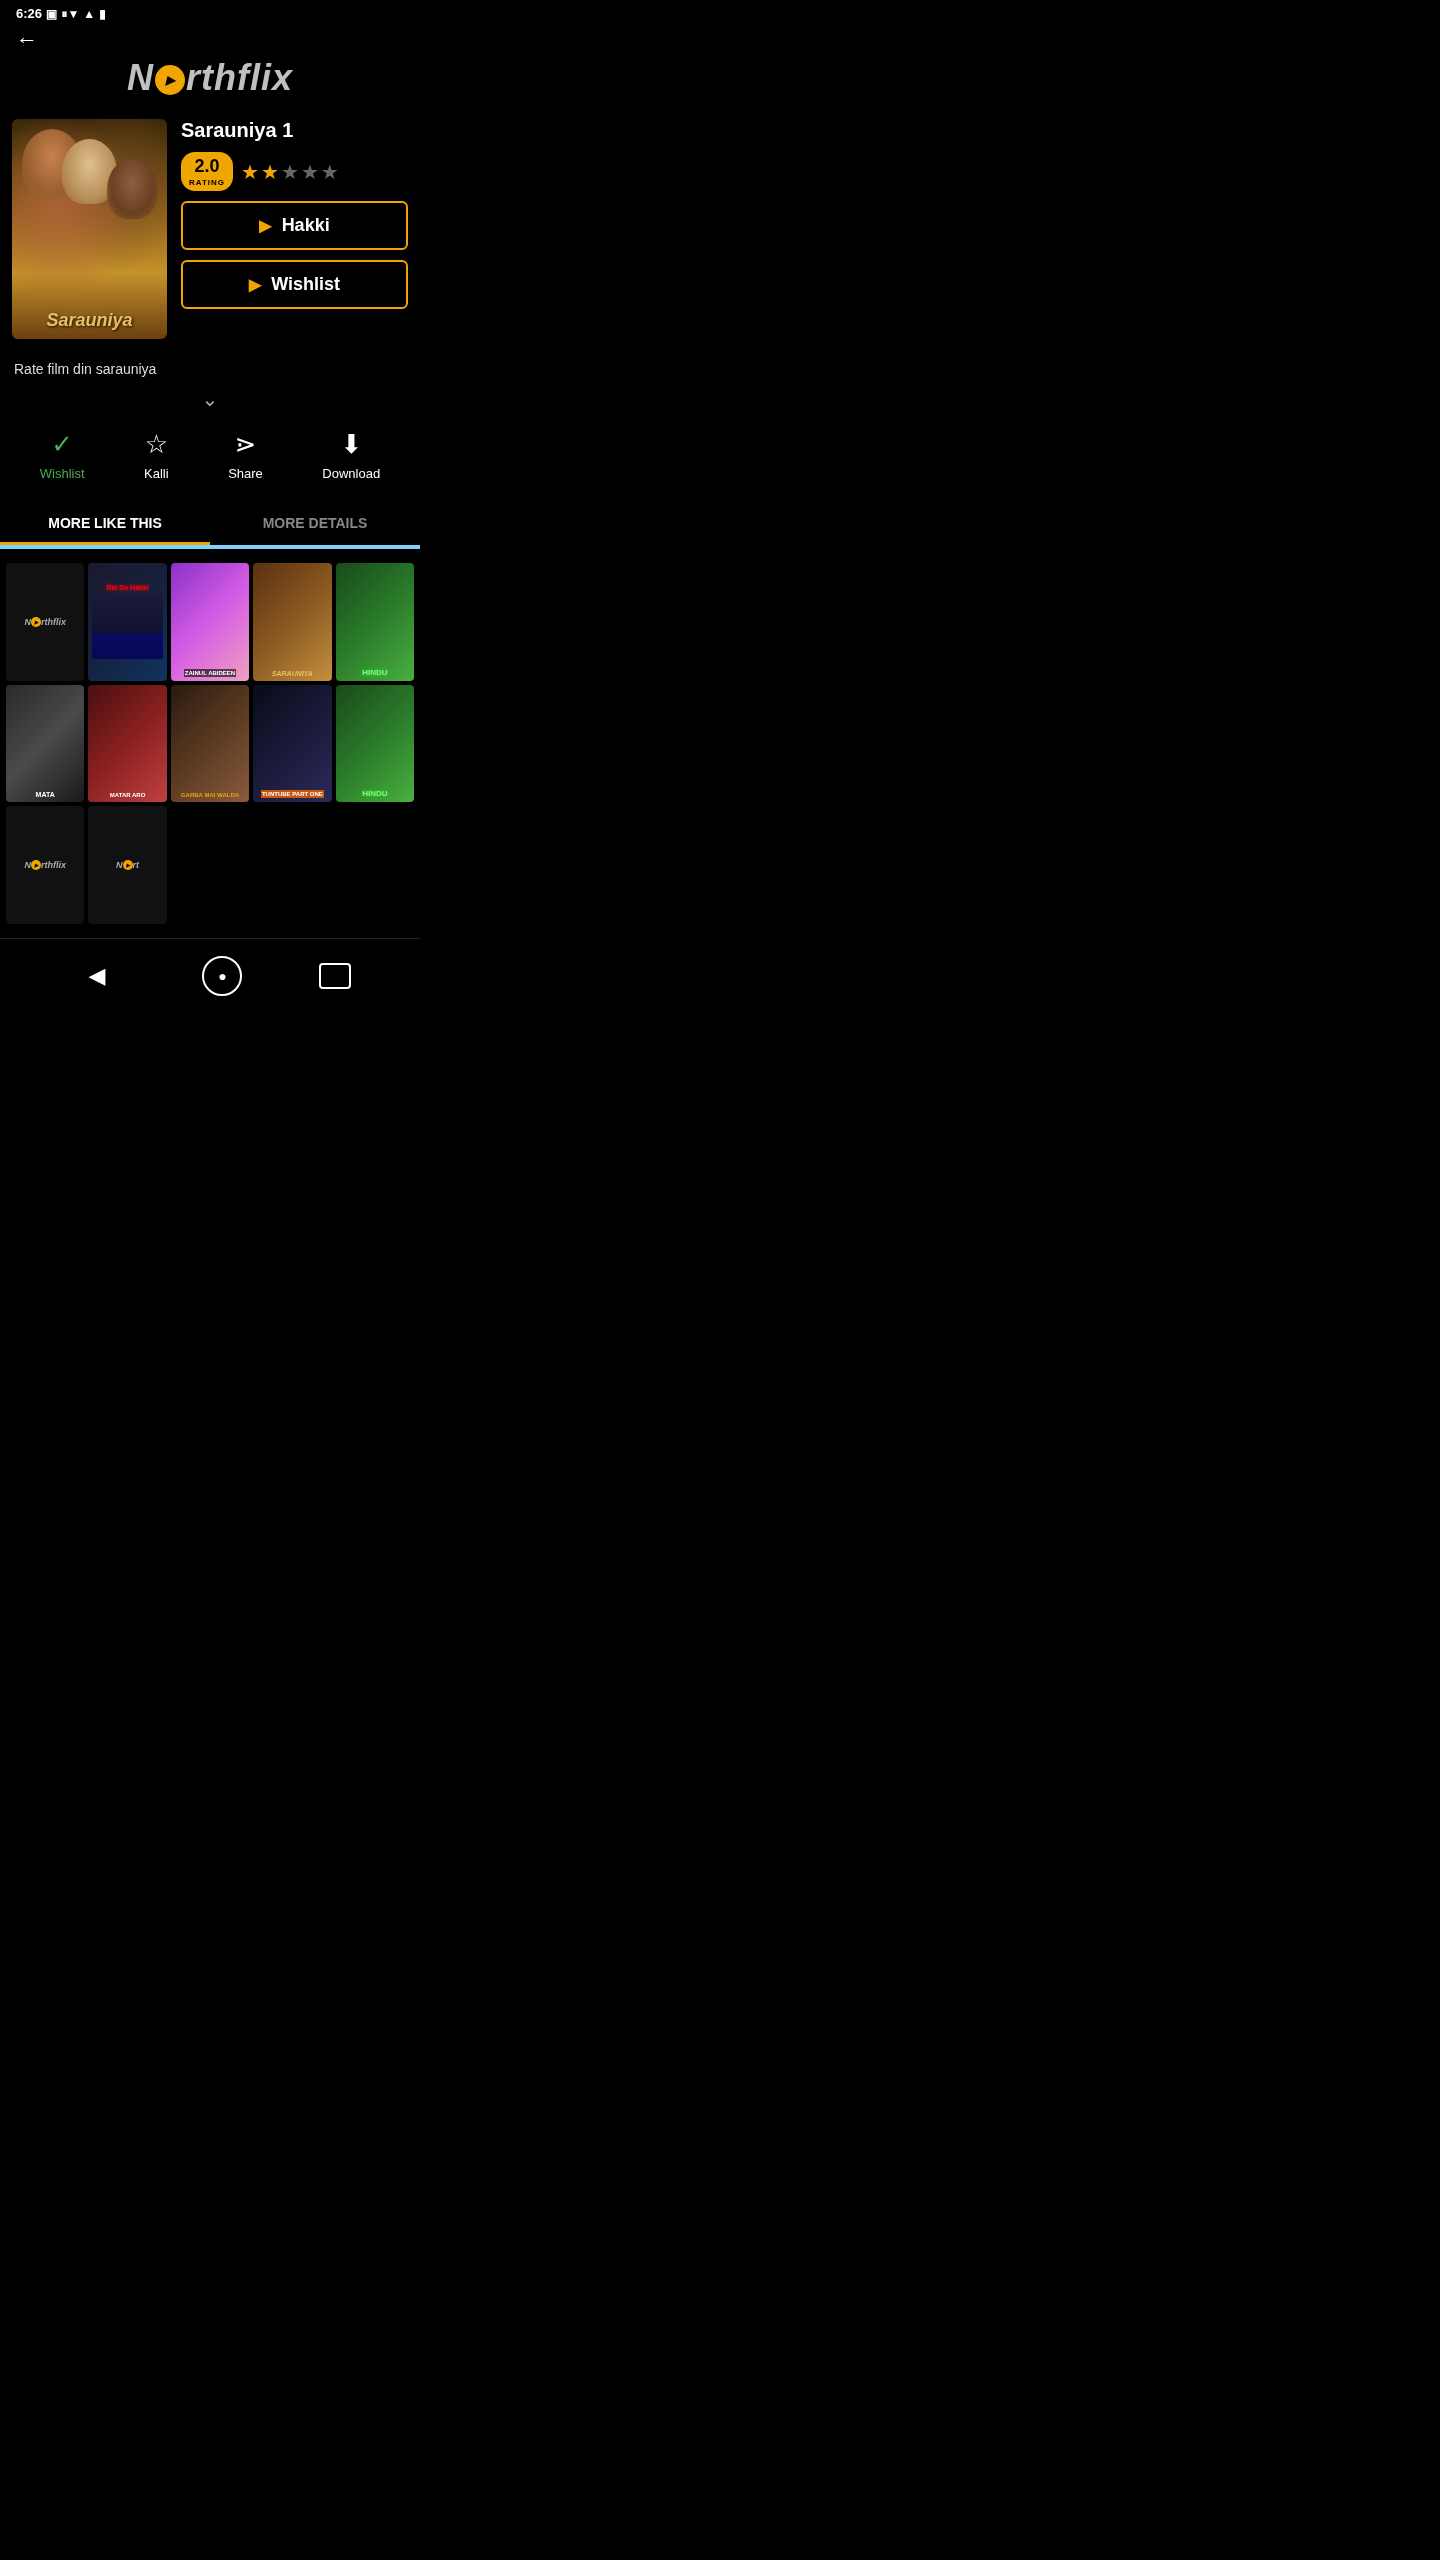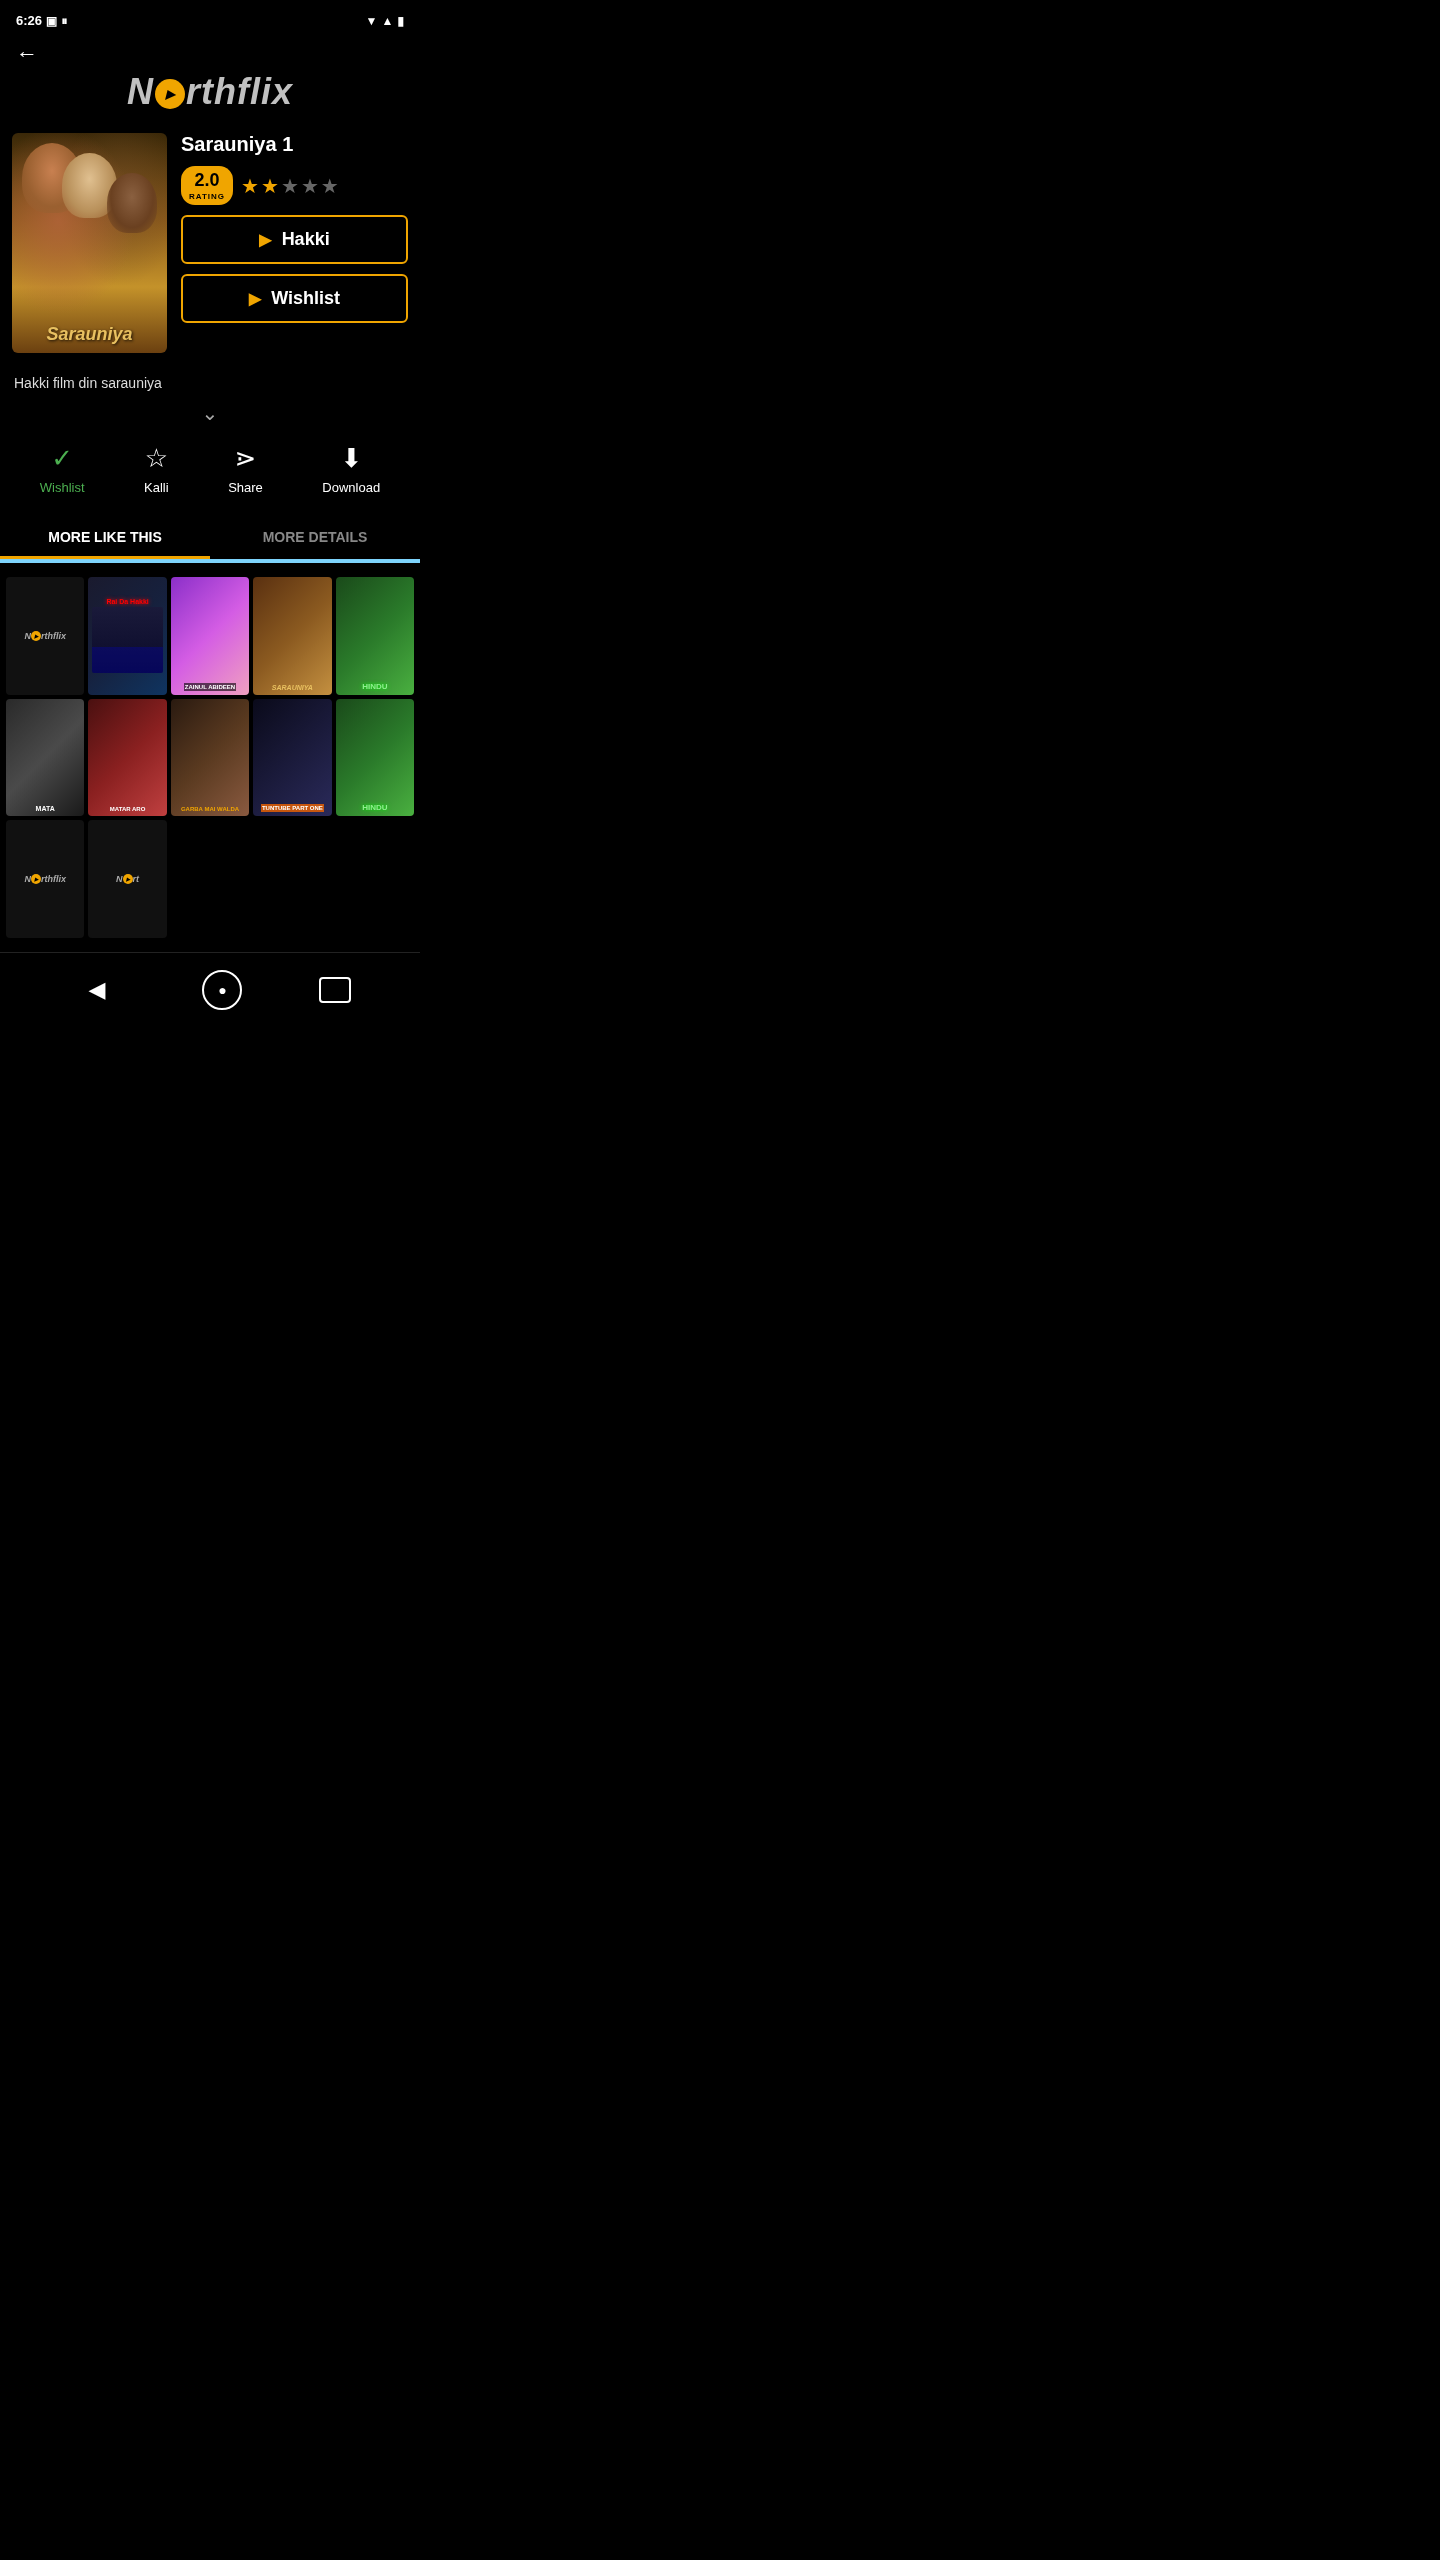--- a/index.html
+++ b/index.html
@@ -10,23 +10,22 @@
       color: #fff;
       font-family: Arial, sans-serif;
       width: 420px;
       min-height: 100vh;
       overflow-x: hidden;
     }
 
     
     .status-bar {
       display: flex;
-      justify-content: space-between;
-      align-items: center;
-      padding: 13px 16px;
+      align-items: center;
+      padding: 6px 16px;
       font-size: 13px;
       font-weight: bold;
     }
     .status-left { display: flex; align-items: center; gap: 4px; }
     .status-right { display: flex; align-items: center; gap: 4px; }
     .status-icon { font-size: 12px; }
 
     
     .header {
       display: flex;
@@ -420,21 +419,21 @@
       <span>Hakki</span>
     </button>
     <button class="btn-trailer">
       <span class="play-icon">▶</span>
       <span>Wishlist</span>
     </button>
   </div>
 </div>
 
 <div class="description-section">
-  <p class="description-text">Hakki film din sarauniya</p>
+  <p class="description-text">Rate film din sarauniya</p>
 </div>
 <div class="chevron-row">
   <span>⌄</span>
 </div>
 
 <div class="action-buttons">
   <button class="action-btn wishlist">
     <span class="icon">✓</span>
     <span class="label">Wishlist</span>
   </button>

